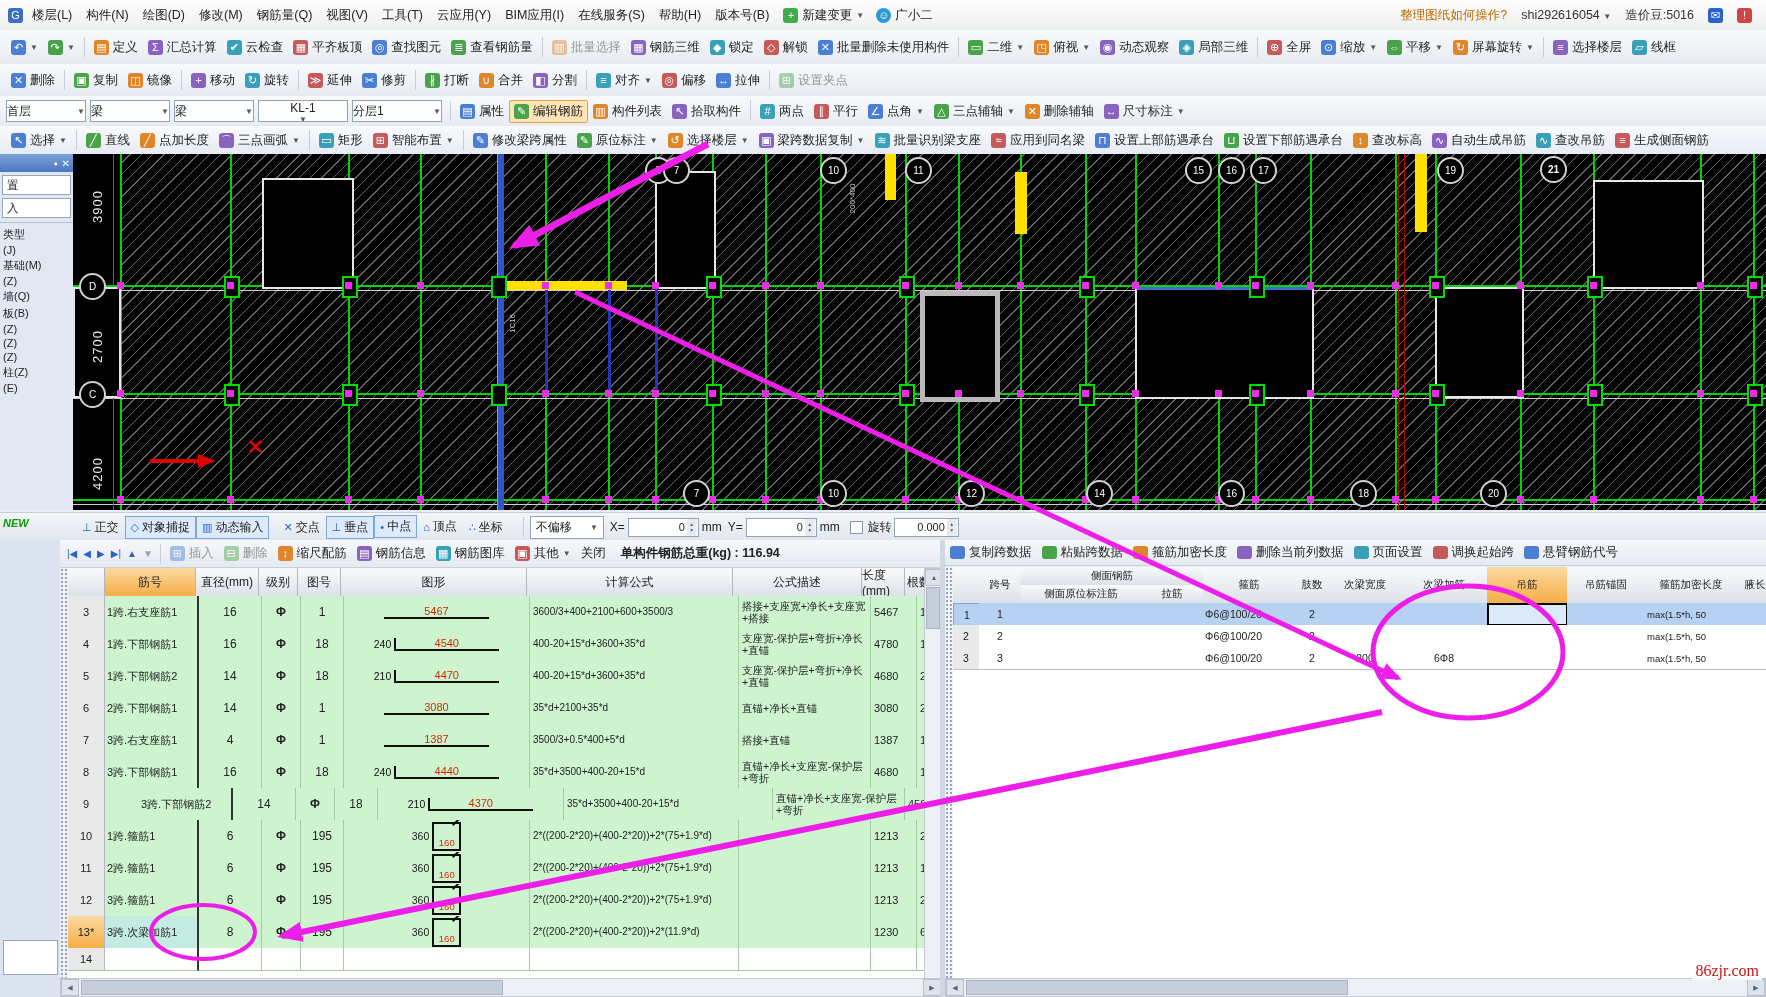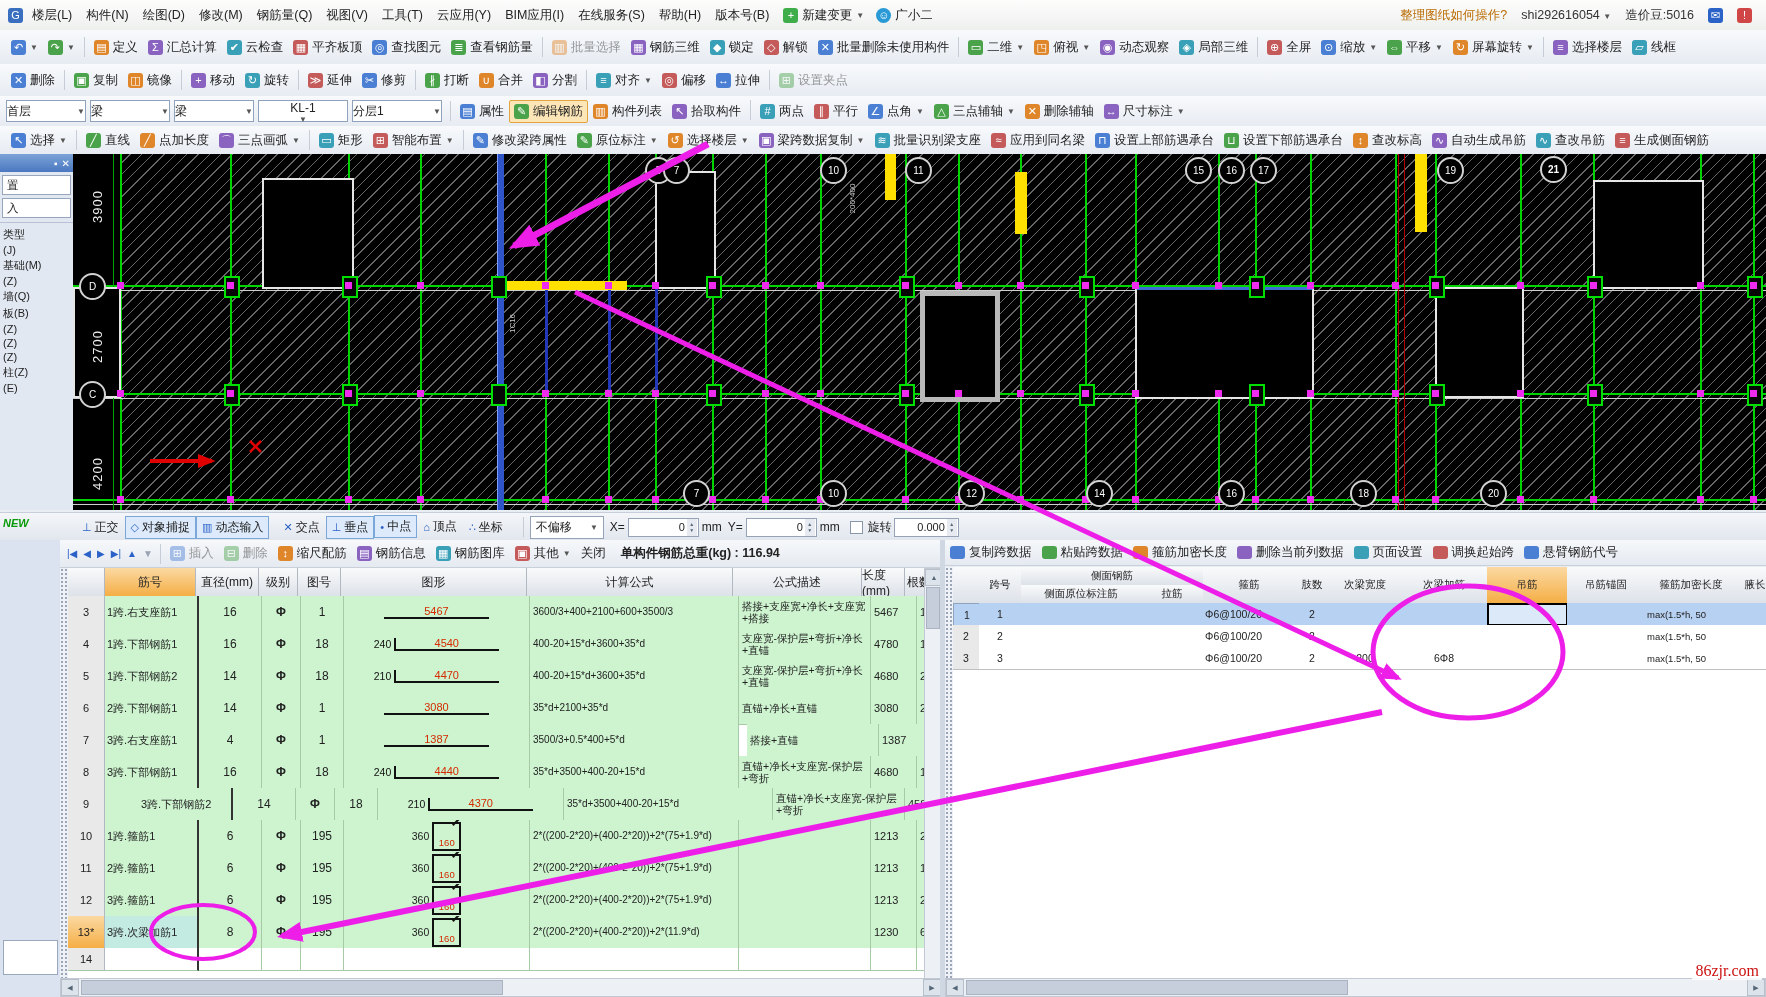--- a/index.html
+++ b/index.html
@@ -866,21 +866,21 @@
           <div class="lt-cell " style="width: 42px; height: 32px;">1</div>
           <div class="lt-cell " style="width: 185px; height: 32px;">
             <div class="shp">
               <div class="sbody">
                 <span class="sv">1387</span>
                 <div class="sline"></div>
               </div>
             </div>
           </div>
           <div class="lt-cell cfx" style="width: 205px; height: 32px;">3500/3+0.5*400+5*d</div>
-          <div class="lt-cell cdesc" style="width: 128px; height: 32px; margin-left: 8px;">搭接+直锚</div>
+          <div class="lt-cell cdesc" style="width: 128px; height: 32px;">搭接+直锚</div>
           <div class="lt-cell clen" style="width: 42px; height: 32px;">1387</div>
           <div class="lt-cell ccnt" style="width: 28px; height: 32px;">11</div>
         </div>
         <div class="lt-row" style="top: 188px;">
           <div class="lt-cell rnum" style="width: 36px; height: 32px;">8</div>
           <div class="lt-cell cname" style="width: 90px; height: 32px;">3跨.下部钢筋1</div>
           <div class="lt-cell " style="width: 62px; height: 32px;">16</div>
           <div class="lt-cell grade" style="width: 38px; height: 32px;">Φ</div>
           <div class="lt-cell " style="width: 42px; height: 32px;">18</div>
           <div class="lt-cell " style="width: 185px; height: 32px;">

